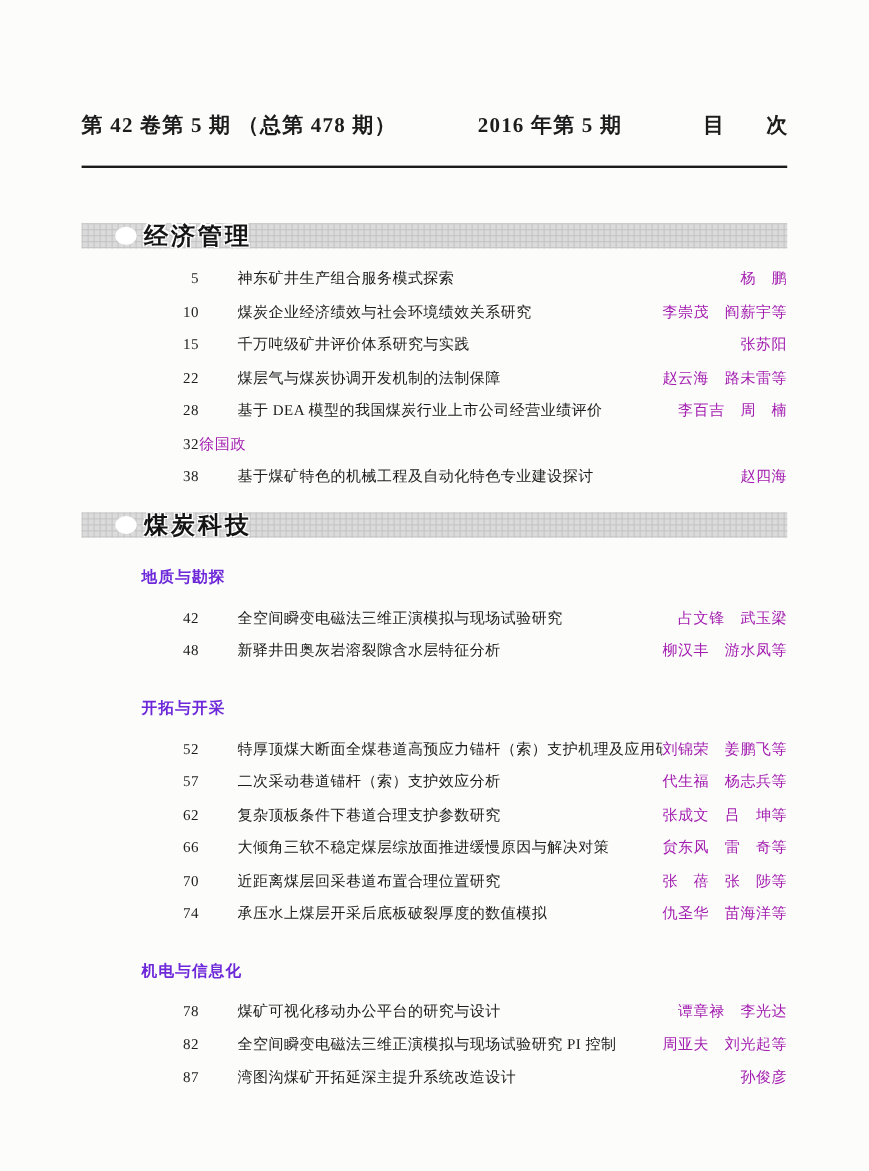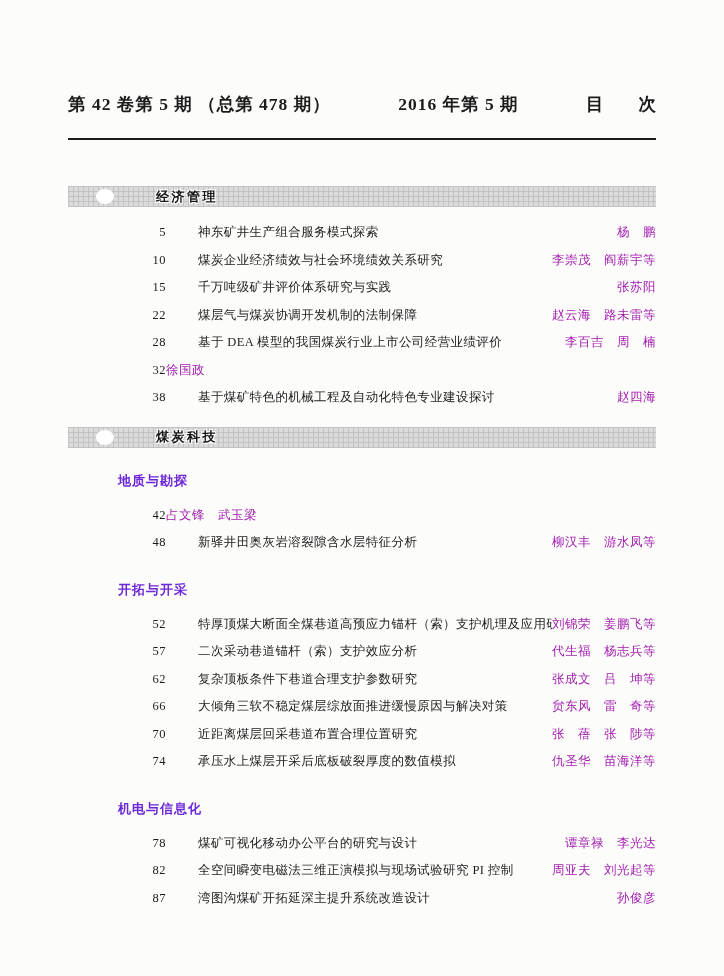--- a/index.html
+++ b/index.html
@@ -34,23 +34,22 @@
   }
   .section:first-child .banner{margin-top:46px;}
   .section + .section .banner{margin-top:15px;}
   .circle{
     position:absolute;left:28px;top:3px;width:18px;height:15px;
     background:#ffffff;border-radius:50%;
   }
   .banner-label{
     margin-left:52px;
     font-family:"Liberation Sans","DejaVu Sans",sans-serif;
-    font-weight:bold;font-size:13px;letter-spacing:2.5px;color:#141414;
+    font-weight:bold;font-size:20px;letter-spacing:2.5px;color:#141414;
     text-shadow:-1px -1px 0 #fff,1px -1px 0 #fff,-1px 1px 0 #fff,1px 1px 0 #fff;
-    padding-left:36px;
   }
 
   
   .group{margin-top:12px;}
   .subtitle{
     margin:24px 0 12px 0;padding-left:50px;
     font-family:"Liberation Sans","DejaVu Sans",sans-serif;
     font-weight:bold;font-size:13px;color:#6d28d9;letter-spacing:1px;
   }
   .row{
@@ -117,20 +116,21 @@
         </section>
         <section class="section">
           <div class="banner">
             <span class="circle"></span>
             <span class="banner-label">煤炭科技</span>
           </div>
           <div class="group">
             <h3 class="subtitle">地质与勘探</h3>
             <div class="row">
               <span class="num">42</span>
+              <span class="title">全空间瞬变电磁法三维正演模拟与现场试验研究</span>
               <span class="authors">占文锋　武玉梁</span>
             </div>
             <div class="row">
               <span class="num">48</span>
               <span class="title">新驿井田奥灰岩溶裂隙含水层特征分析</span>
               <span class="authors">柳汉丰　游水凤等</span>
             </div>
           </div>
           <div class="group">
             <h3 class="subtitle">开拓与开采</h3>

